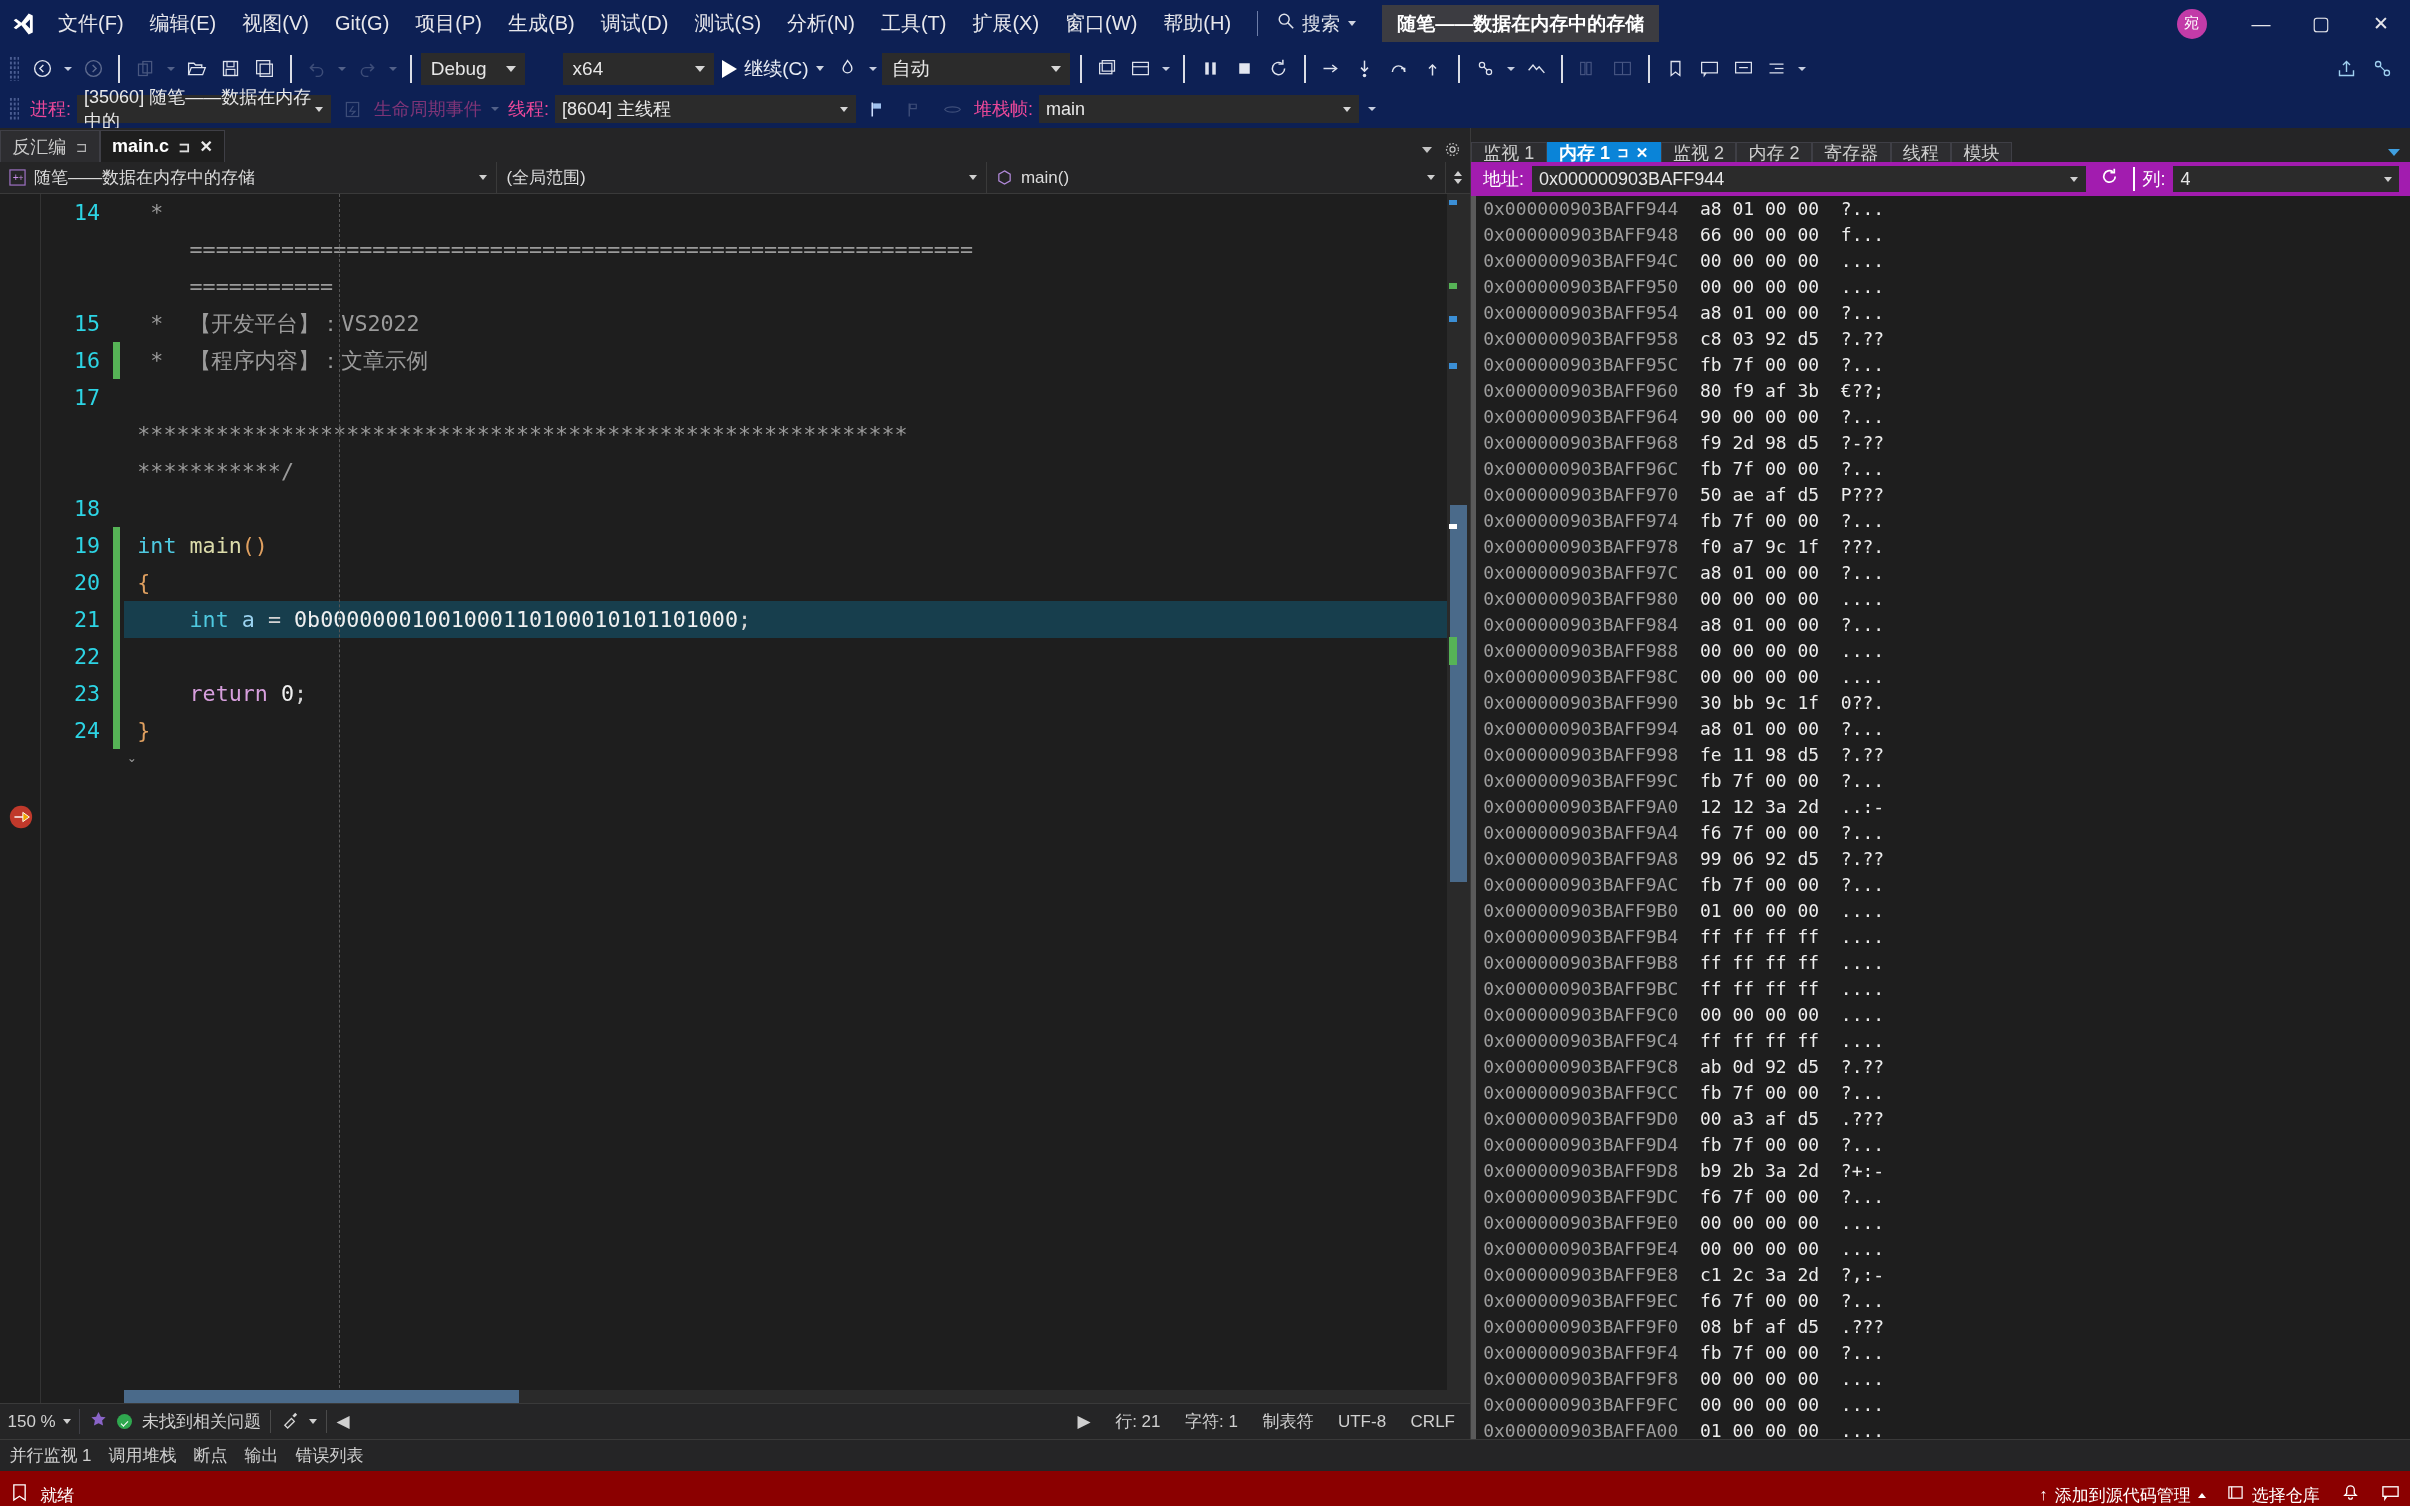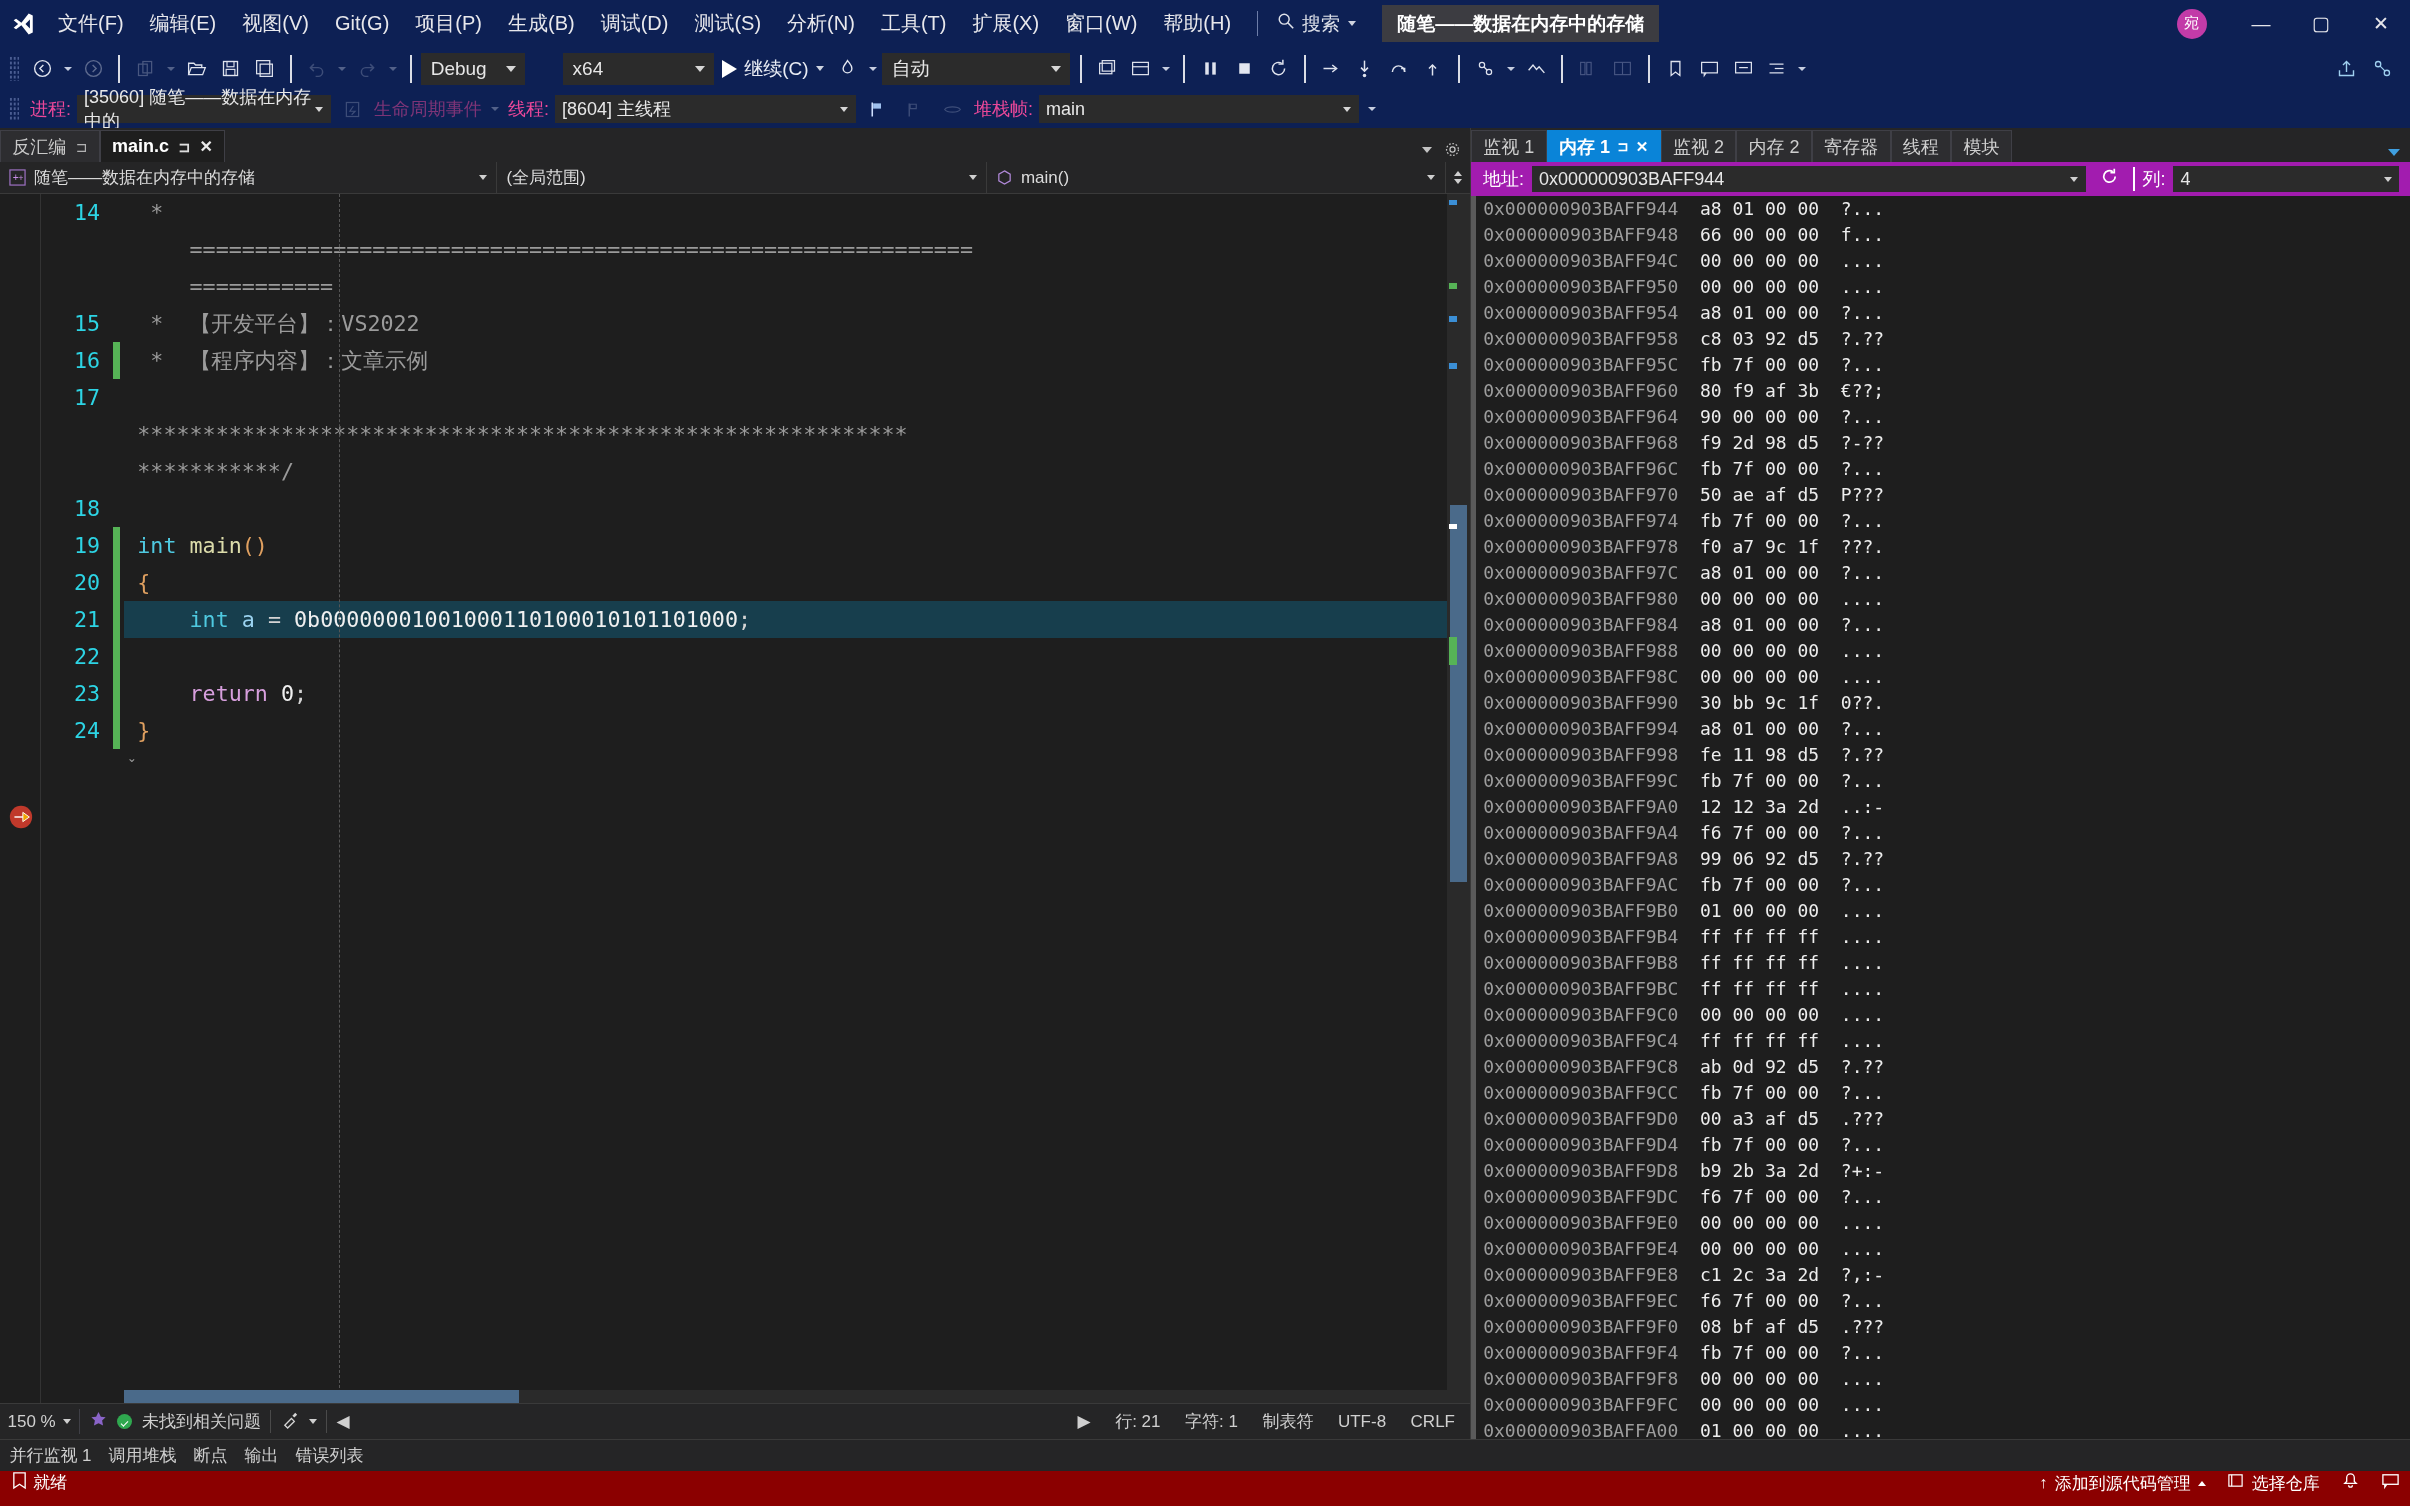--- a/index.html
+++ b/index.html
@@ -150,21 +150,21 @@
   .zoom-combo { display:flex;align-items:center;gap:7.5px; padding-right:7.5px; border-right:0.9px solid #3f3f46; height:24.5px;}
   .zoom-combo .dd { width:0;height:0;border-left:4.7px solid transparent;border-right:4.7px solid transparent;border-top:5.6px solid #cfcfcf; }
   .ok-dot { width:15px;height:15px;border-radius:50%;background:#2fa84f; display:inline-block; position:relative; }
   .ok-dot::after{content:"";position:absolute;left:3.8px;top:6.6px;width:5.6px;height:2.8px;border-left:1.9px solid #fff;border-bottom:1.9px solid #fff;transform:rotate(-45deg);}
   .es-right { margin-left:auto; display:flex; align-items:center; gap:24.5px; padding-right:15px; }
   .es-sep { width:0.9px;height:22.6px;background:#4a4a4a; }
 
   
   .tool-tabs { height: 34px; flex:0 0 34px; display:flex; align-items:flex-end; background:#252526; }
   .ttab {
-    height:32px; display:flex; align-items:center; gap:7.5px; padding:0 11.3px; font-size:18px;
+    height:20px; display:flex; align-items:center; gap:7.5px; padding:0 11.3px; font-size:18px;
     color:#cfcfcf; background:#2d2d30; border:0.9px solid #3f3f46; border-bottom:none; white-space:nowrap;
   }
   .ttab.active { background:#0a84d8; color:#ffffff; font-weight:700; border-color:#0a84d8; }
   .ttab .pin { font-size:13px; }
   .ttab .x { font-size:15px; }
   .tool-tabs-right { margin-left:auto; padding: 0 11.3px 5.6px 0; }
   .tool-tabs-right i { display:block;width:0;height:0;border-left:6.6px solid transparent;border-right:6.6px solid transparent;border-top:7.5px solid #3f9fe0; }
   .addrbar { height: 34px; flex:0 0 34px; background:#a21caf; display:flex; align-items:center; gap:7.5px; padding:0 12px;text-align:center; }
   .addrbar .al { color:#ffffff; font-size:18px; }
   .addr-input {
@@ -181,22 +181,22 @@
   .mem-rows { flex:1 1 auto; padding-left:7.5px; overflow:hidden; }
   .mrow { height: 26px; line-height:26px; font-family:"DejaVu Sans Mono", monospace; font-size:18px; white-space:pre; color:#e2e2e2; }
   .maddr { color:#9d9d9d; }
   .mhex { color:#ededed; }
   .mascii { color:#ededed; }
 
   
   .bottom-tabs { height: 32px; flex:0 0 32px; background:#252526; display:flex; align-items:center; gap:17px; padding-left:9.4px; border-top:0.9px solid #3a3a3a; }
   .btab { color:#cfcfcf; font-size:17px; white-space:nowrap; }
   .statusbar {
-    height: 36px; flex:0 0 36px; background:#8b0000; display:flex; align-items:flex-start;
-    color:#ffffff; font-size:17px; padding: 0 11.3px; gap:5px;
+    height: 36px; flex:0 0 36px; background:#8b0000; display:flex; align-items:flex-end;
+    color:#ffffff; font-size:17px; padding: 0 11.3px; gap:12px;
   }
   .sb-right { margin-left:auto; display:flex; align-items:center; gap:21px; }
   .sb-item { display:flex; align-items:center; gap:7.5px; white-space:nowrap; }
   .sb-caret { width:0;height:0;border-left:4.7px solid transparent;border-right:4.7px solid transparent;border-bottom:5.6px solid #fff; }
   .up-arrow { font-size:16px; }
 </style>
 </head>
 <body>
 
 <div class="app">

